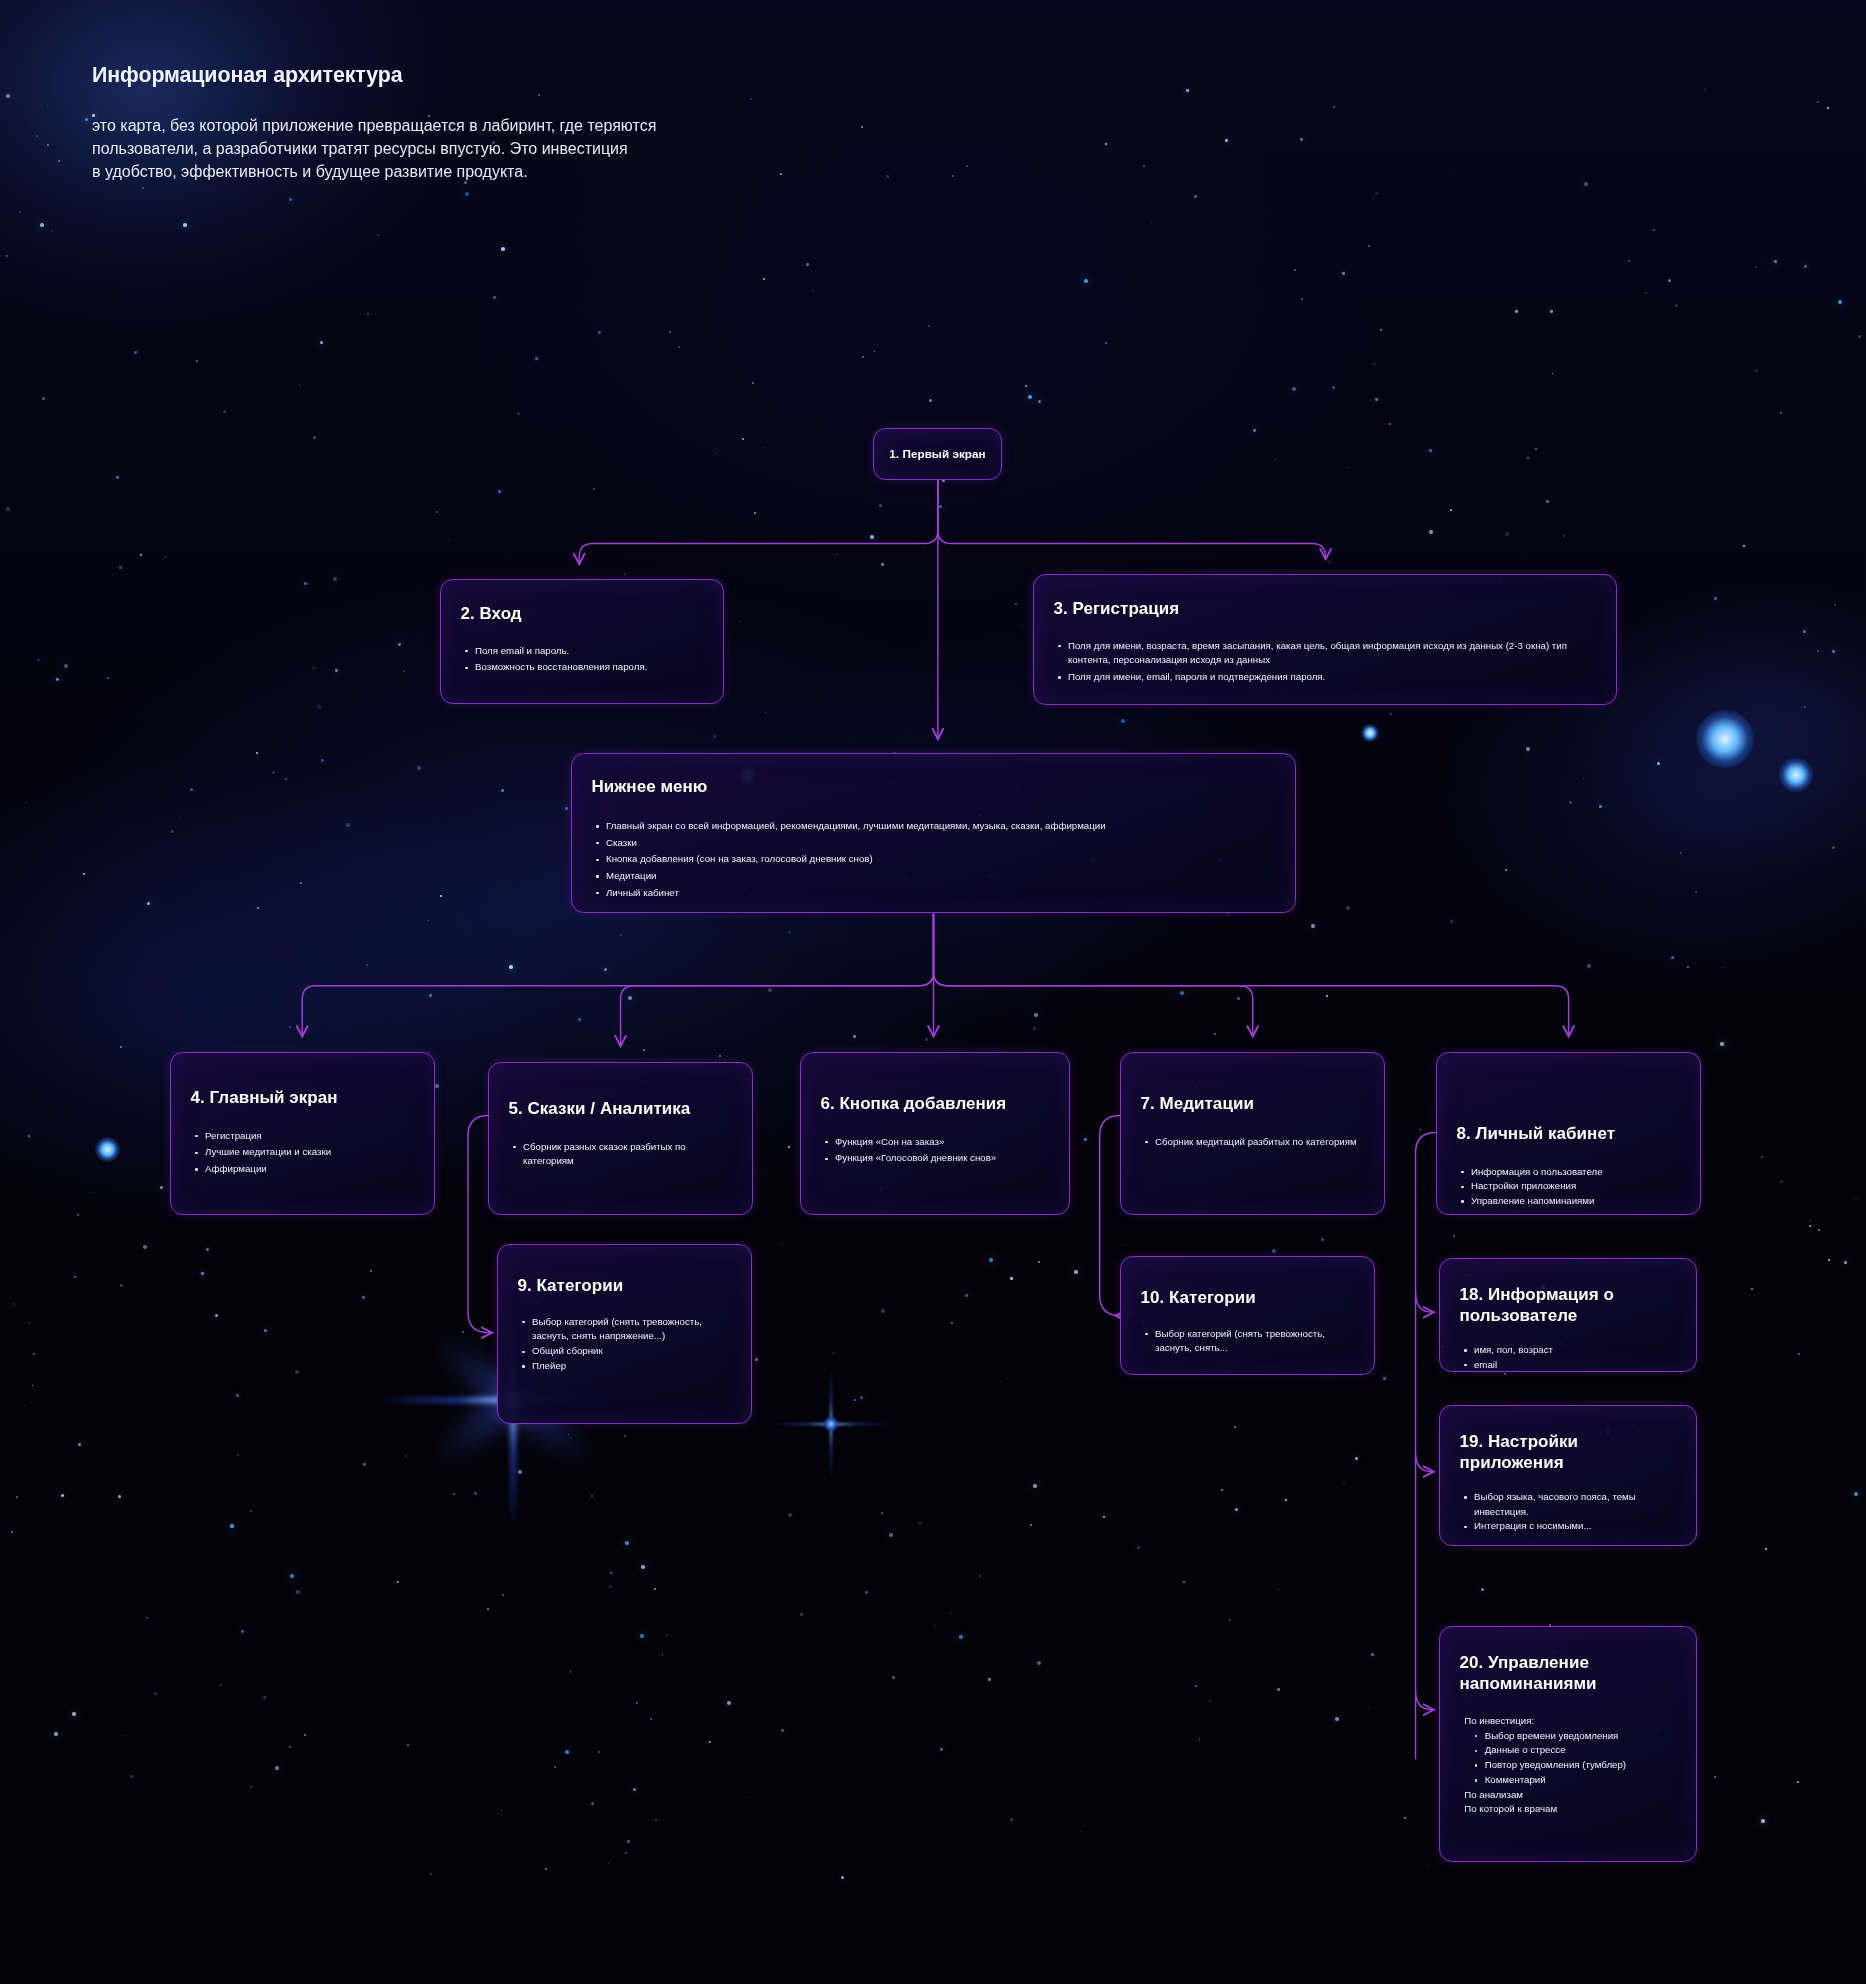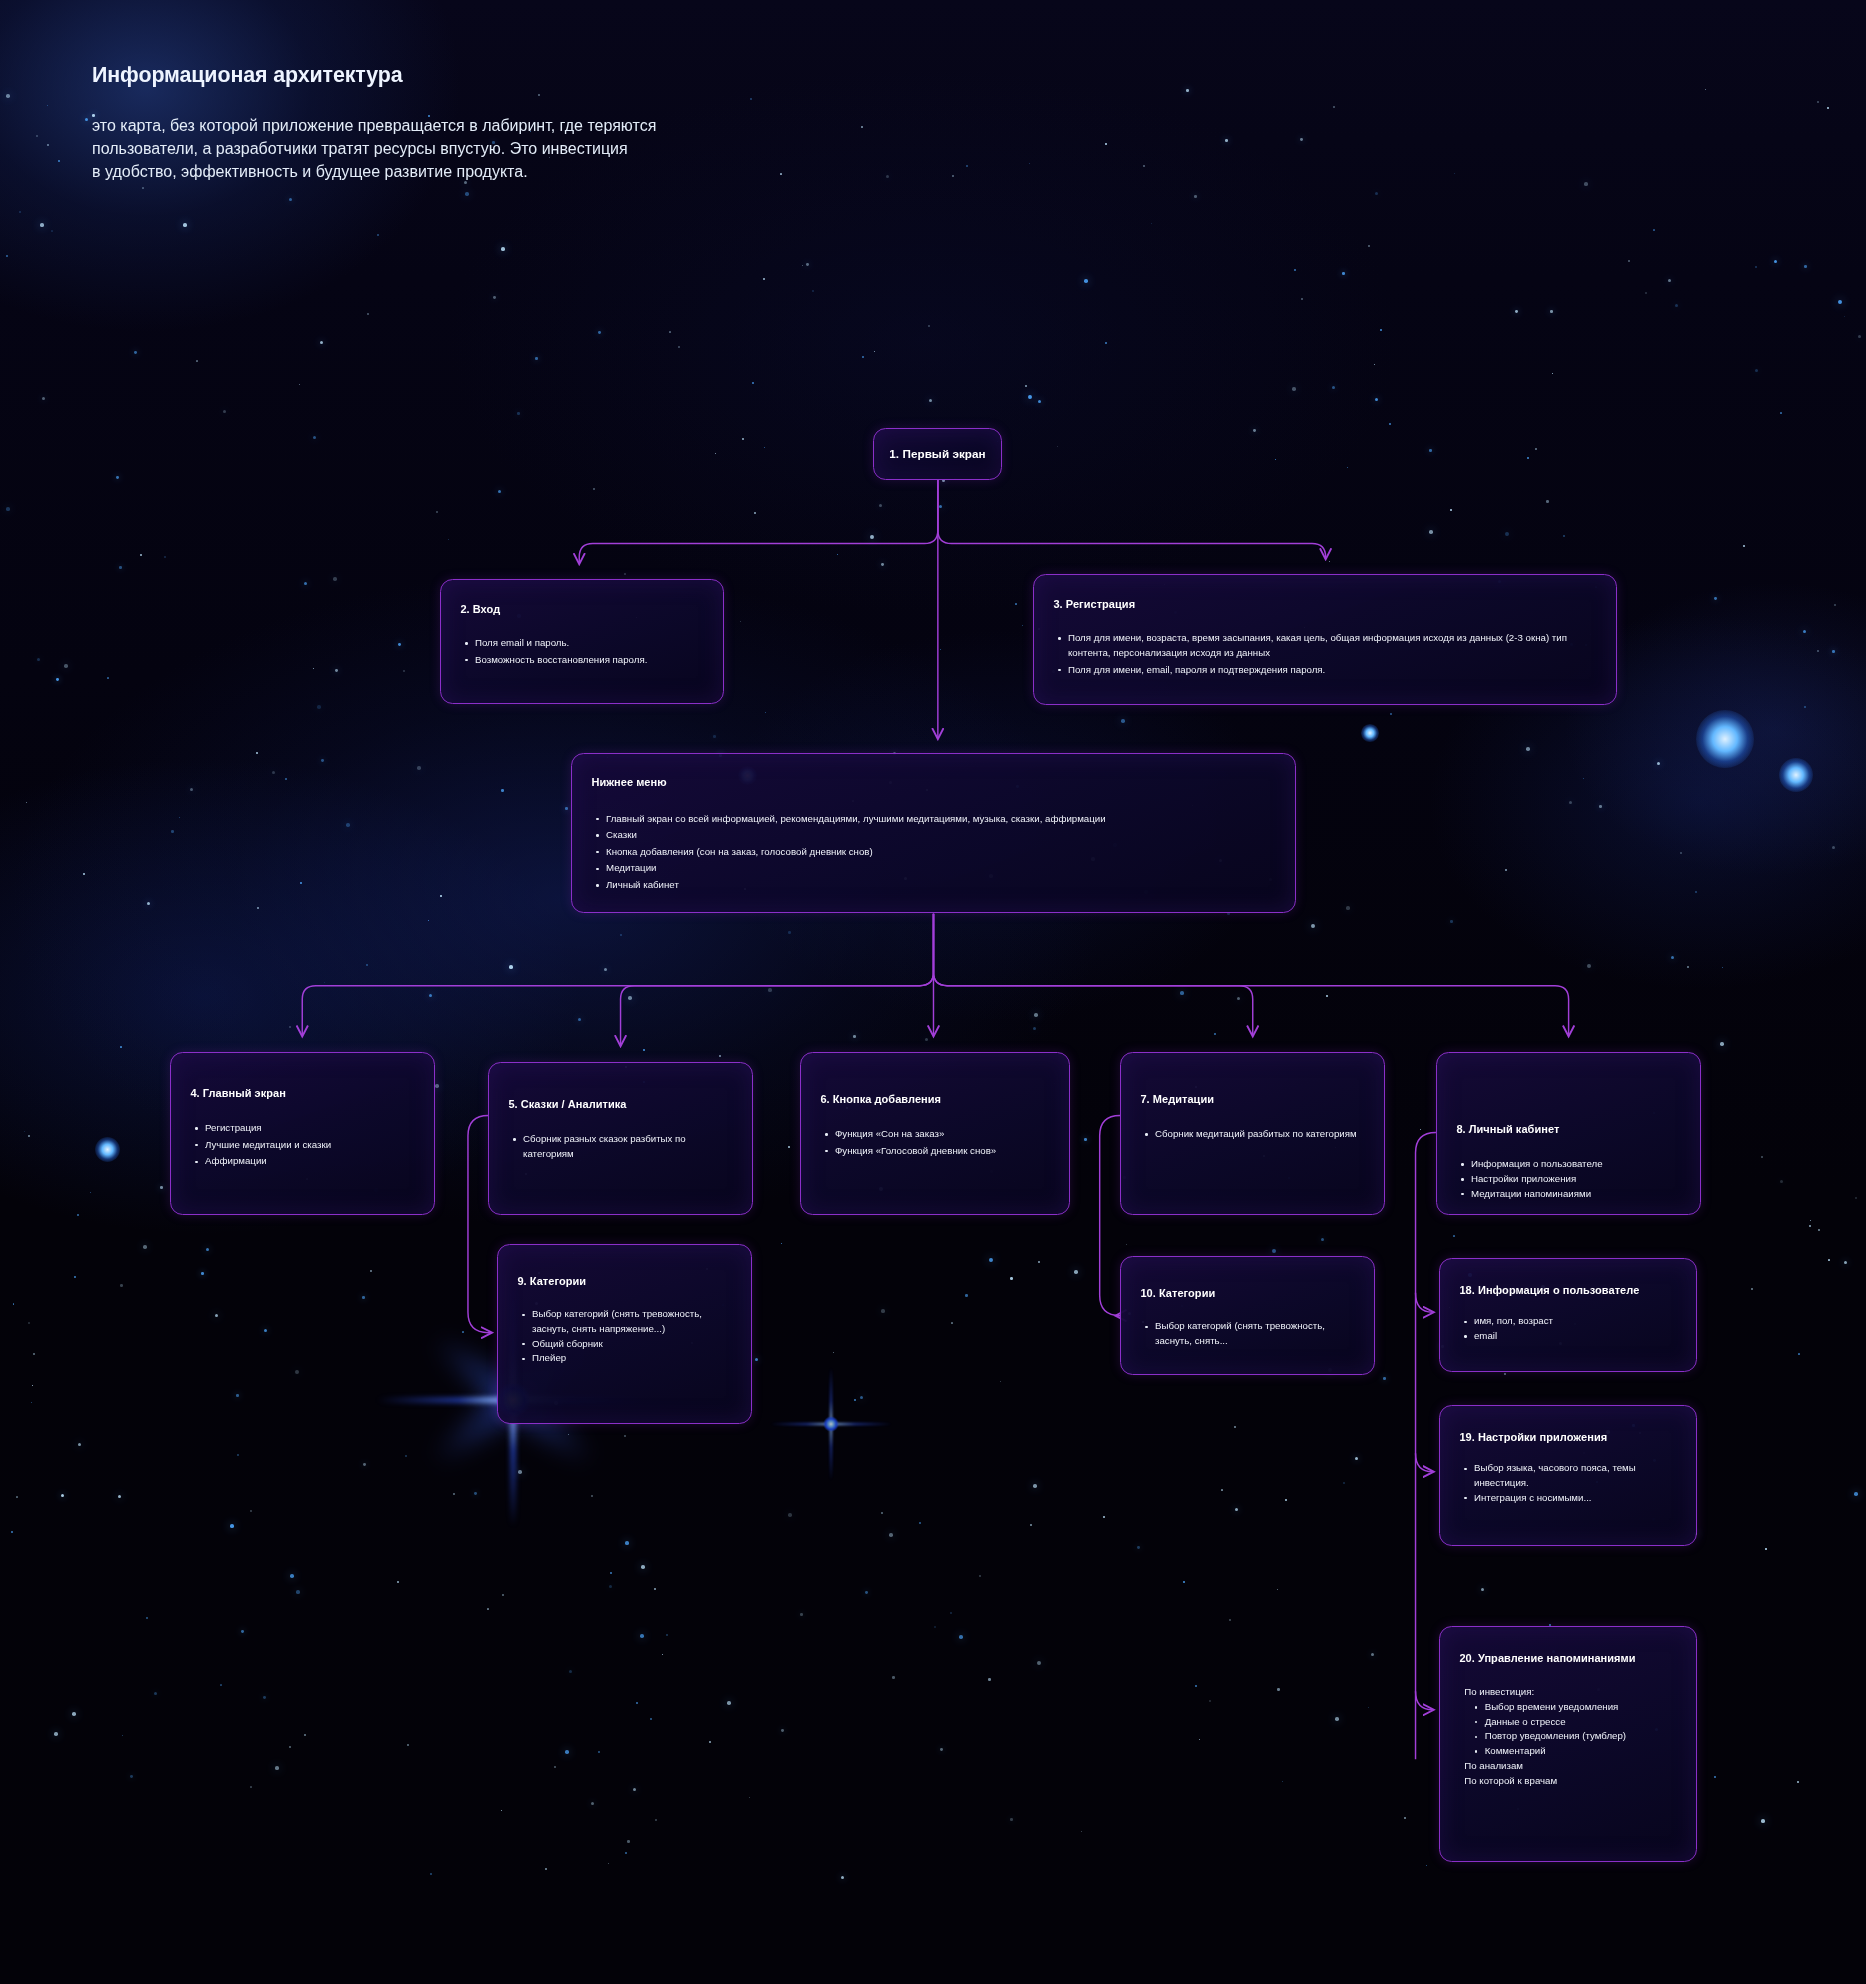--- a/index.html
+++ b/index.html
@@ -109,21 +109,21 @@
     padding:16.5px 19.4px;
   }
   .node.root {
     display:flex; align-items:center; justify-content:center;
     padding:0;
     border-width:1.5px;
   }
   .node-title {
     color:#ffffff;
     font-weight:700;
-    font-size:11px;
+    font-size:17px;
     line-height:1.25;
     margin:0 0 14.6px 0;
     letter-spacing:0.05px;
   }
   .node.root .node-title { margin:0; font-size:11.7px; }
   .node ul {
     list-style:none;
     margin:0;
     padding:0;
   }
@@ -780,21 +780,21 @@
   <ul>
     <li>Сборник медитаций разбитых по категориям</li>
   </ul>
 </div>
 
 <div class="node" id="node-8">
   <div class="node-title">8.  Личный кабинет</div>
   <ul class="tight">
     <li>Информация о пользователе</li>
     <li>Настройки приложения</li>
-    <li>Медитации напоминаиями</li>
+    <li>Управление напоминаиями</li>
   </ul>
 </div>
 
 <div class="node" id="node-9">
   <div class="node-title">9.  Категории</div>
   <ul class="tight">
     <li>Выбор категорий (снять тревожность, заснуть, снять напряжение...)</li>
     <li>Общий сборник</li>
     <li>Плейер</li>
   </ul>

